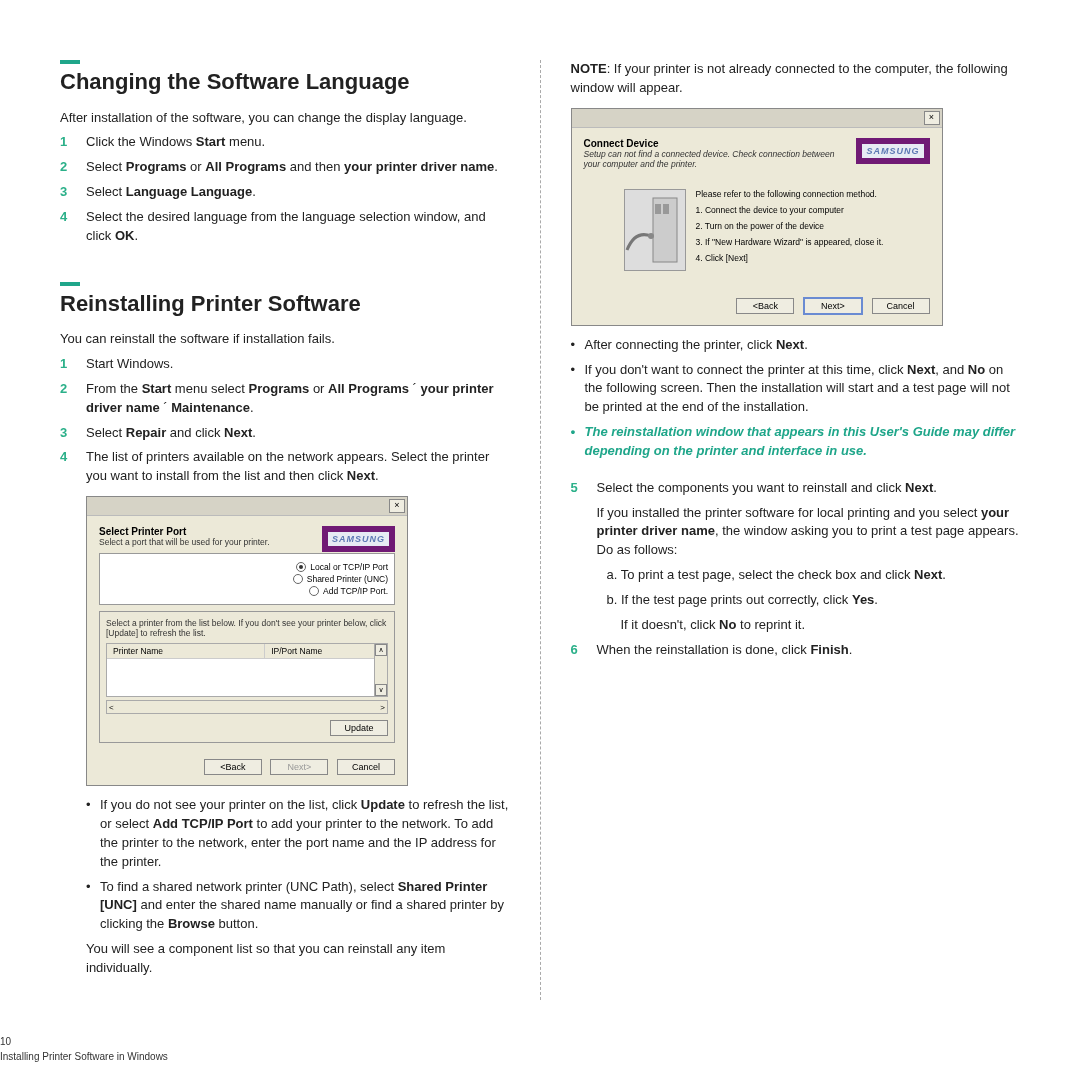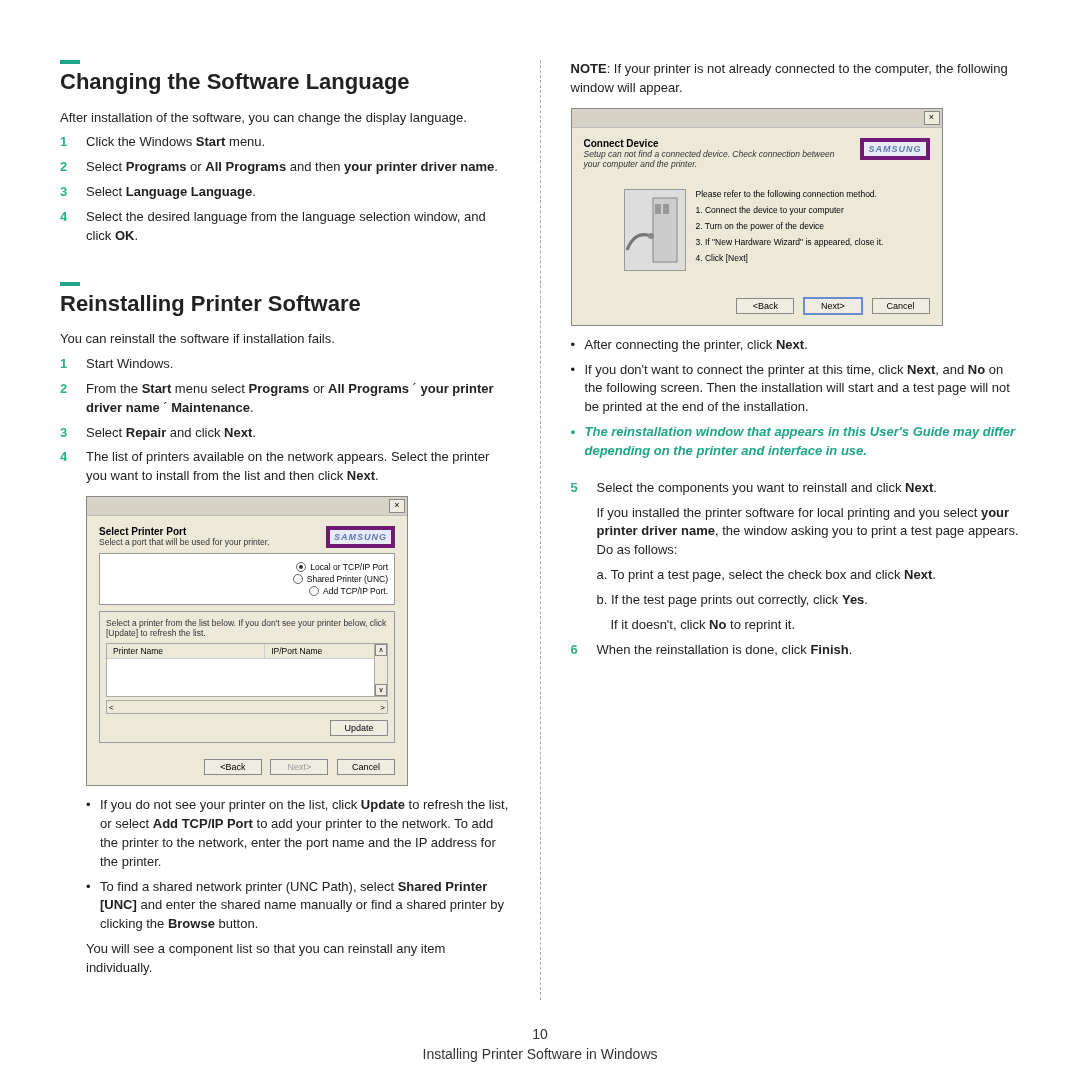--- a/index.html
+++ b/index.html
@@ -42,33 +42,33 @@
   }
   p { margin: 0 0 6px 0; line-height: 1.45; }
   ol { list-style: none; padding: 0; margin: 0 0 6px 0; }
   ol li { position: relative; padding-left: 26px; margin: 0 0 6px 0; line-height: 1.45; }
   ol li .num { position: absolute; left: 0; color: #2bb089; font-weight: bold; }
   .bullets { margin: 6px 0 6px 12px; padding:0; list-style:none; }
   .bullets li { position:relative; padding-left:14px; margin-bottom:6px; line-height:1.45;}
   .bullets li::before { content:"•"; position:absolute; left:0; }
   .compact { margin-left: 26px; }
   .note-green { color:#1fa68a; font-style:italic; font-weight:bold; }
-  .sub-alpha { }
+  .sub-alpha { margin-left: 10px; }
   .sub-alpha div { margin-bottom:6px; line-height:1.45; }
-  .footer { position:absolute; bottom:18px; width:100%; text-align:center; font-size:14px; color:#333; }
+  .footer { position:absolute; bottom:18px; width:100%; font-size:10px; color:#333; }
   .footer .pg { margin-bottom:4px; }
   
   .dlg { border:1px solid #888; background:#ece9d8; font-family: Tahoma, sans-serif; font-size:9px; color:#000; margin:10px 0 10px 26px; }
   .dlg .titlebar { display:flex; justify-content:flex-end; background:#d6d3c6; border-bottom:1px solid #bbb; padding:2px; }
   .dlg .titlebar .x { width:14px; height:12px; border:1px solid #888; background:#efede1; font-size:9px; text-align:center; line-height:11px; }
   .dlg .body { padding:10px 12px 10px 12px; }
   .dlg .btnrow { text-align:right; padding:6px 12px 10px 12px; }
   .dlg-btn { display:inline-block; border:1px solid #888; background:#efede1; padding:2px 0; width:56px; text-align:center; margin-left:6px; font-size:9px; }
   .panel-white { border:1px solid #999; background:#fff; padding:6px; margin-top:6px;}
-  .logo { font-style:italic; font-weight:bold; color:#5c78b4; letter-spacing:1px; float:right; font-size:9px; border:4px solid #701a75; padding:2px 4px; background:#e7ebf4;}
+  .logo { font-style:italic; font-weight:bold; color:#5c78b4; letter-spacing:1px; float:right; font-size:9px; border:6px solid #701a75; padding:2px 4px; background:#e7ebf4;}
   .hdr { font-weight:bold; font-size:10px; }
   .sub { font-size:8.5px; color:#333; display:block; clear:none;}
   .radio { display:flex; align-items:center; gap:4px; margin:2px 0; font-size:8.5px;justify-content:flex-end;}
   .radio .dot { width:8px;height:8px;border:1px solid #666;border-radius:50%; display:inline-block; position:relative;}
   .radio .dot.sel::after{content:"";width:4px;height:4px;background:#333;border-radius:50%;position:absolute;top:2px;left:2px;}
   .tablebox { border:1px solid #aaa; height:52px; display:flex; background:#fff; margin-top:5px; position:relative;}
   .thcol { font-size:8.5px; padding:2px 6px; border-bottom:1px solid #ccc; background:#ece9d8;}
   .thleft{width:60%; border-right:1px solid #ccc;}
   .thright{width:40%;}
   .scrolltrack{ width:12px; border-left:1px solid #aaa; background:#ece9d8; display:flex; flex-direction:column; justify-content:space-between;}

